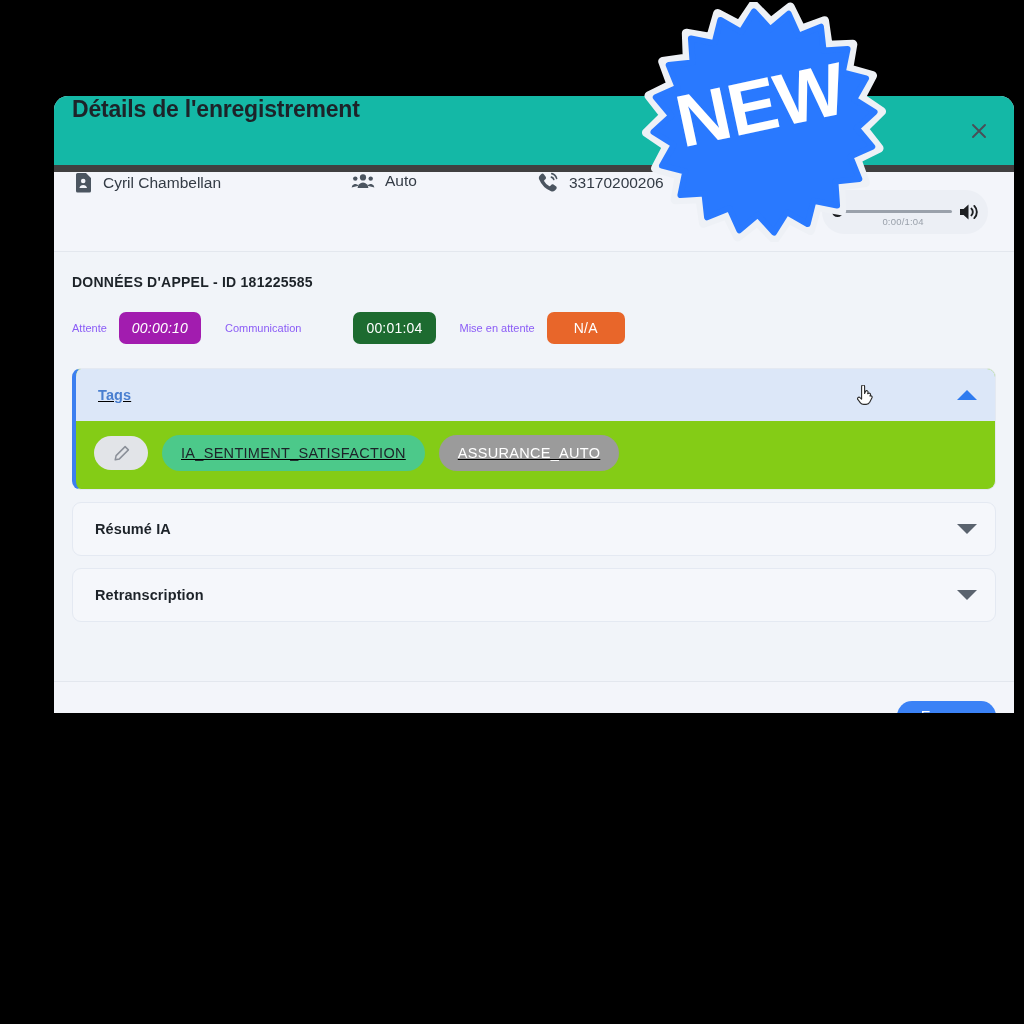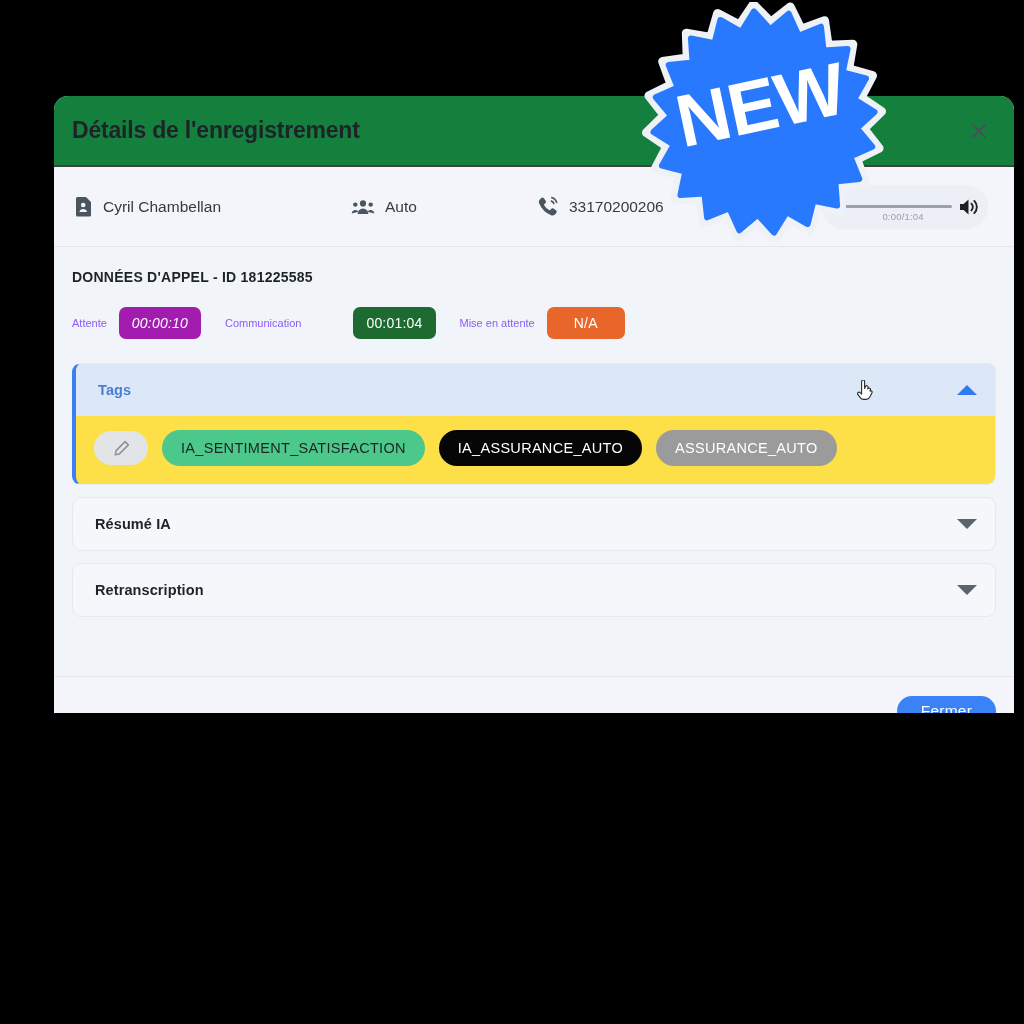--- a/index.html
+++ b/index.html
@@ -32,24 +32,23 @@
     background: #f1f4f9;
     border-radius: 14px 14px 0 0;
     overflow: hidden;
     box-shadow: 0 10px 40px rgba(0,0,0,0.18);
   }
 
   
   .modal-header {
     position: relative;
     height: 69px;
-    background: #15803d;
-    border-bottom: 2px solid #404040;
-    display: flex;
-    align-items: center;
+    background: #14b8a6;
+    border-bottom: 7px solid #404040;
+    display: flex;
   }
   .modal-title {
     margin-left: 18px;
     font-size: 23px;
     font-weight: 700;
     color: #1d2329;
     letter-spacing: -0.2px;
   }
   .close-btn {
     position: absolute;
@@ -68,21 +67,21 @@
   }
   .close-btn svg { display: block; }
 
   
   .info-bar {
     position: relative;
     height: 79px;
     background: #f3f5fa;
     border-bottom: 1px solid #e3e7ee;
     display: flex;
-    align-items: center;
+    align-items: flex-start;
   }
   .info-item {
     display: flex;
     align-items: center;
     gap: 10px;
     font-size: 15.5px;
     color: #333b45;
     white-space: nowrap;
   }
   .info-item.agent   { margin-left: 20px; }
@@ -190,21 +189,22 @@
   
   .accordion {
     background: #f5f7fb;
     border: 1px solid #e4e9f2;
     border-radius: 9px;
     margin-bottom: 12px;
     overflow: hidden;
   }
   .accordion.open {
     border-left: 4px solid #3c7ff0;
-    background: #fde047;
+    background: #84cc16;
+    text-decoration: underline;
   }
   .acc-head {
     height: 52px;
     display: flex;
     align-items: center;
     padding: 0 18px 0 22px;
     cursor: pointer;
     position: relative;
   }
   .accordion.open .acc-head {
@@ -407,21 +407,20 @@
         </div>
         <div class="acc-body">
           <button class="tag-edit">
             <span>
               <svg width="17" height="17" viewBox="0 0 17 17">
                 <path d="M12.1 1.6 l3.3 3.3 -9 9 -4.2 0.9 0.9 -4.2 Z" fill="none" stroke="#8b9099" stroke-width="1.5" stroke-linejoin="round"></path>
               </svg>
             </span>
           </button>
           <span class="tag-chip" style="background:#4cc98a;color:#1d2329;">IA_SENTIMENT_SATISFACTION</span>
-          <span class="tag-chip" style="background:#060606;color:#ffffff;">IA_ASSURANCE_AUTO</span>
           <span class="tag-chip" style="background:#9b9b9b;color:#ffffff;">ASSURANCE_AUTO</span>
         </div>
       </div>
 
       <div class="accordion">
         <div class="acc-head">
           <span class="acc-title">Résumé IA</span>
           <span class="acc-caret down"></span>
         </div>
       </div>

